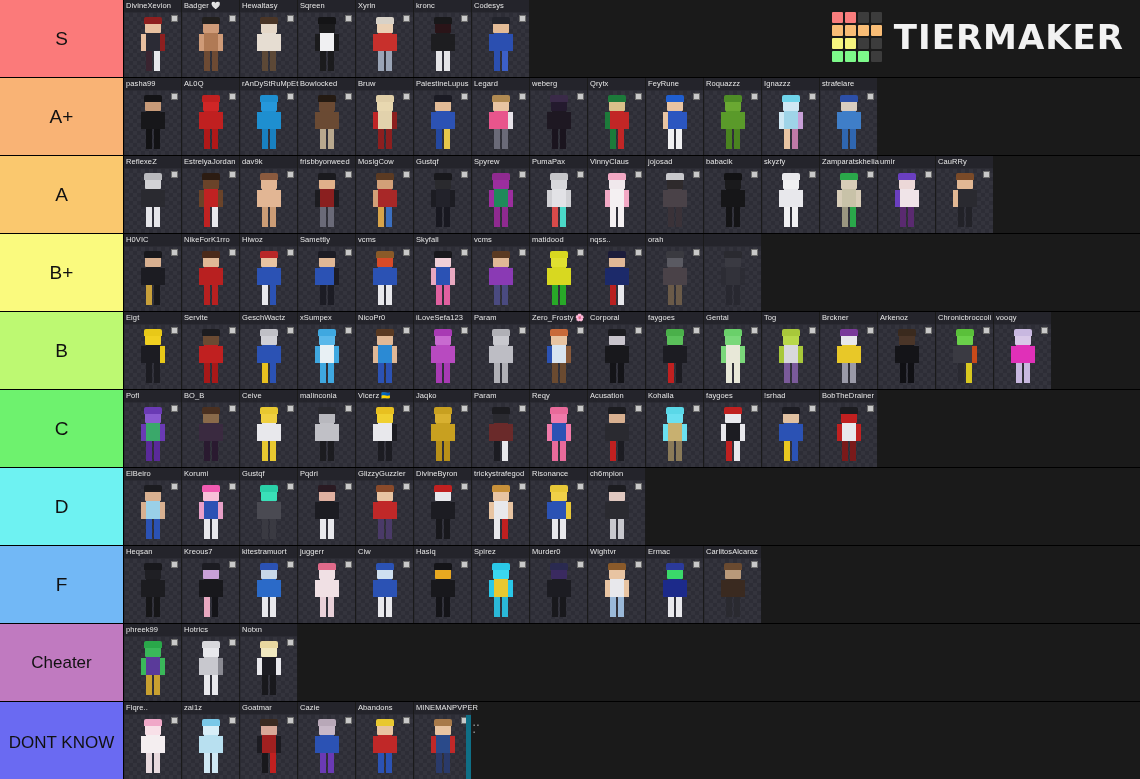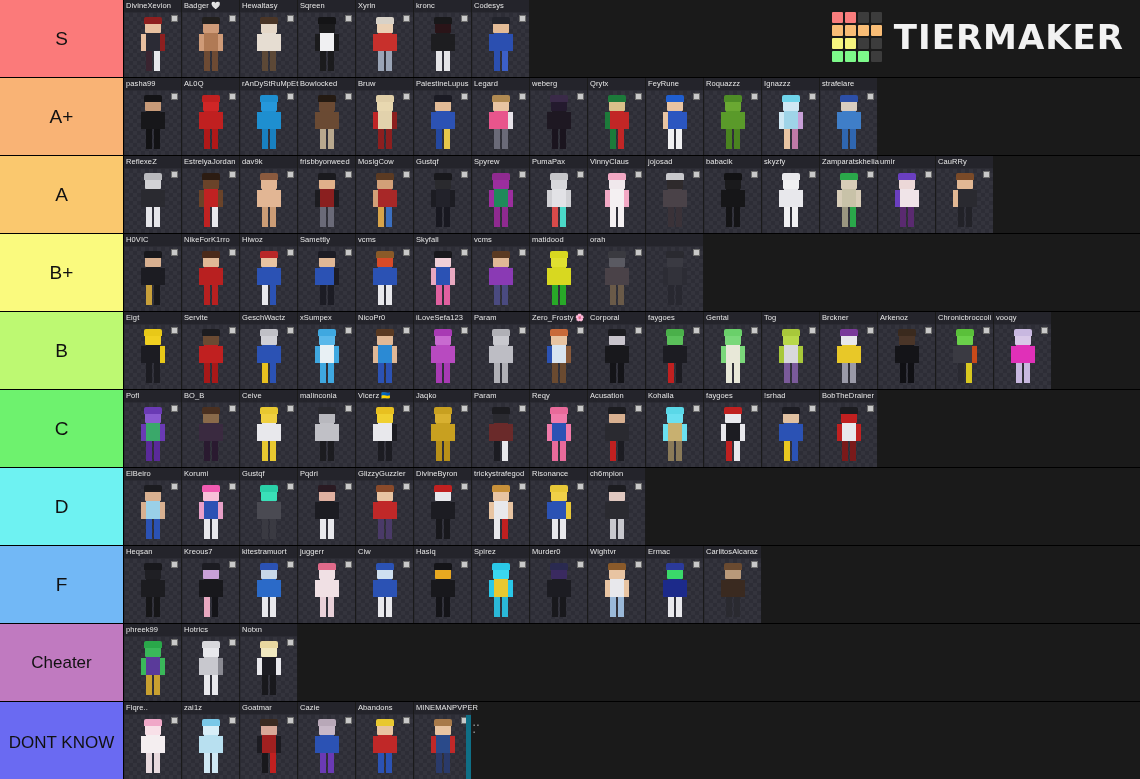--- a/index.html
+++ b/index.html
@@ -880,20 +880,36 @@
                 <div class="legL" style="background: rgb(40, 168, 40);"></div>
                 <div class="legR" style="background: rgb(40, 168, 40);"></div>
                 <div class="head" style="background: rgb(224, 224, 48);"></div>
                 <div class="hair" style="background: rgb(216, 216, 32);"></div>
               </div>
             </div>
             <div class="chk"></div>
           </div>
           <div class="item">
             <div class="namebar"></div>
+            <div class="name">nqss..</div>
+            <div class="thumb">
+              <div class="skin">
+                <div class="torso" style="background: rgb(28, 42, 106);"></div>
+                <div class="armL" style="background: rgb(28, 42, 106);"></div>
+                <div class="armR" style="background: rgb(28, 42, 106);"></div>
+                <div class="legL" style="background: rgb(184, 32, 32);"></div>
+                <div class="legR" style="background: rgb(232, 232, 236);"></div>
+                <div class="head" style="background: rgb(224, 184, 150);"></div>
+                <div class="hair" style="background: rgb(28, 28, 58);"></div>
+              </div>
+            </div>
+            <div class="chk"></div>
+          </div>
+          <div class="item">
+            <div class="namebar"></div>
             <div class="name">orah</div>
             <div class="thumb">
               <div class="skin">
                 <div class="torso" style="background: rgb(74, 66, 72);"></div>
                 <div class="armL" style="background: rgb(74, 66, 72);"></div>
                 <div class="armR" style="background: rgb(74, 66, 72);"></div>
                 <div class="legL" style="background: rgb(106, 90, 72);"></div>
                 <div class="legR" style="background: rgb(106, 90, 72);"></div>
                 <div class="head" style="background: rgb(90, 90, 98);"></div>
                 <div class="hair" style="background: rgb(58, 58, 64);"></div>

